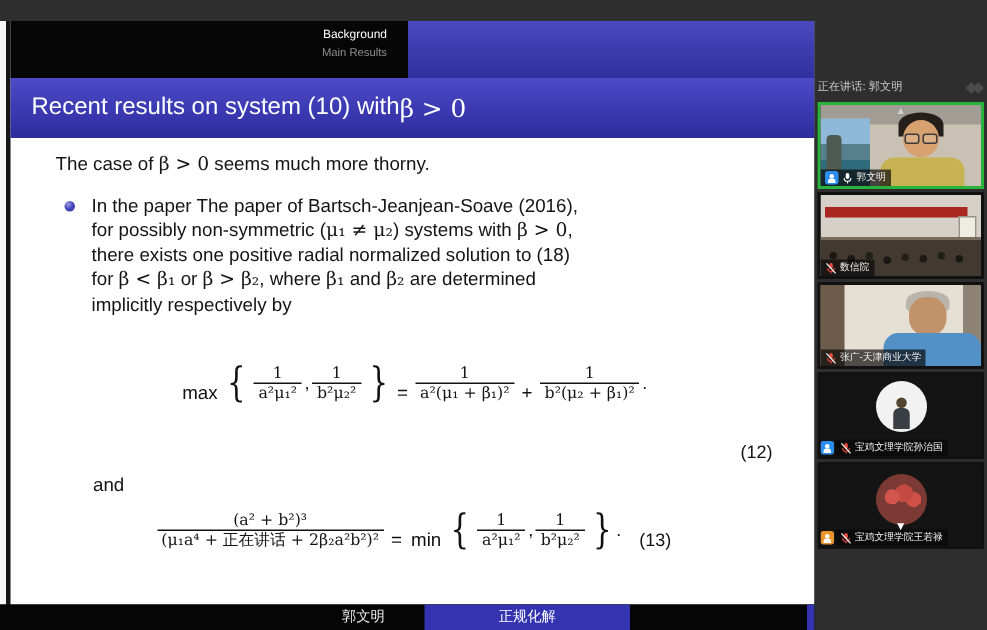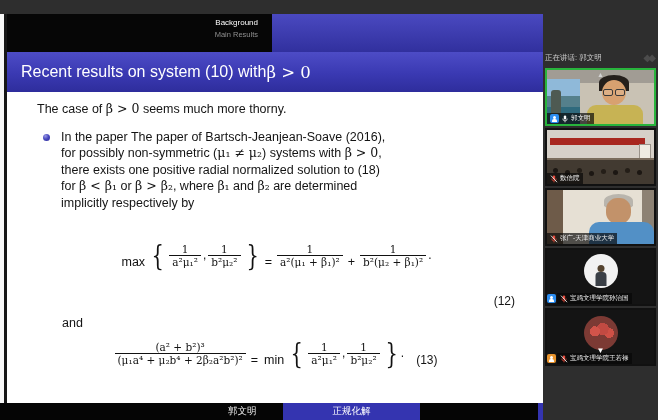--- a/index.html
+++ b/index.html
@@ -170,21 +170,21 @@
           </span>
           <span class="pbase">.</span>
         </div>
         <div class="tag12">(12)</div>
 
         <div class="and-word">and</div>
 
         <div class="eq eq13">
           <span class="frac">
             <span class="num mi">(a² + b²)³</span>
-            <span class="den mi">(μ₁a⁴ + μ₂b⁴ + 2β₂a²b²)²</span>
+            <span class="den mi">(μ₁a⁴ + 正在讲话 + 2β₂a²b²)²</span>
           </span>
           <span class="rel">=</span>
           <span class="op">min</span>
           <span class="brace">{</span>
           <span class="frac">
             <span class="num mi">1</span>
             <span class="den mi">a²μ₁²</span>
           </span>
           <span class="pbase">,</span>
           <span class="frac">

